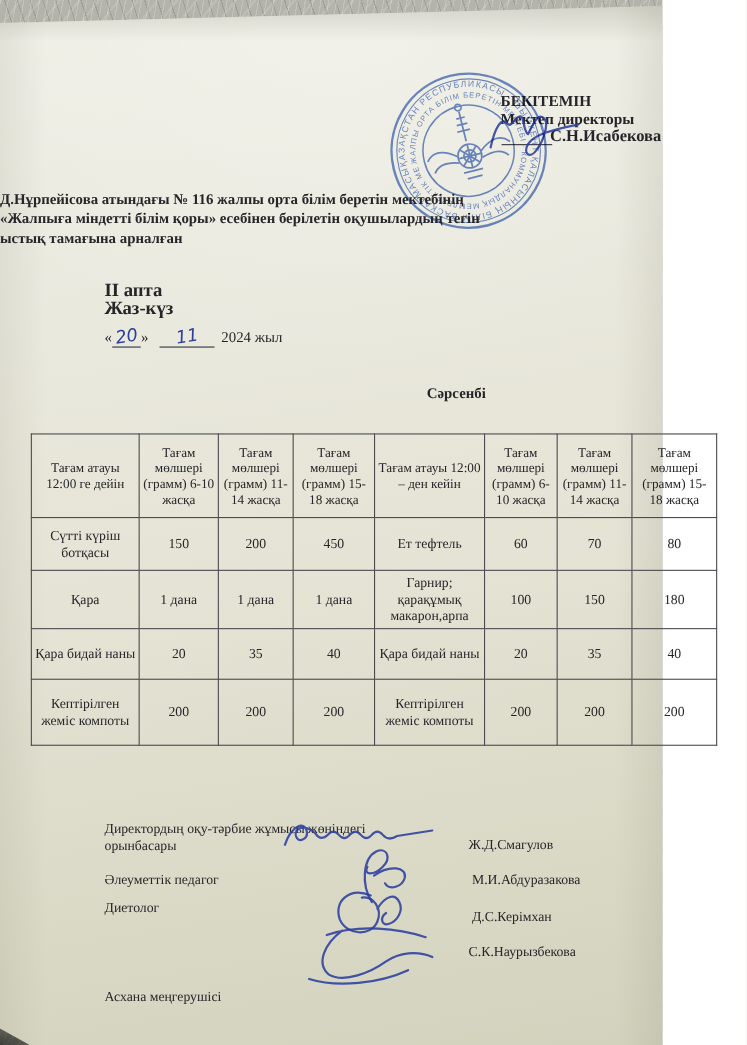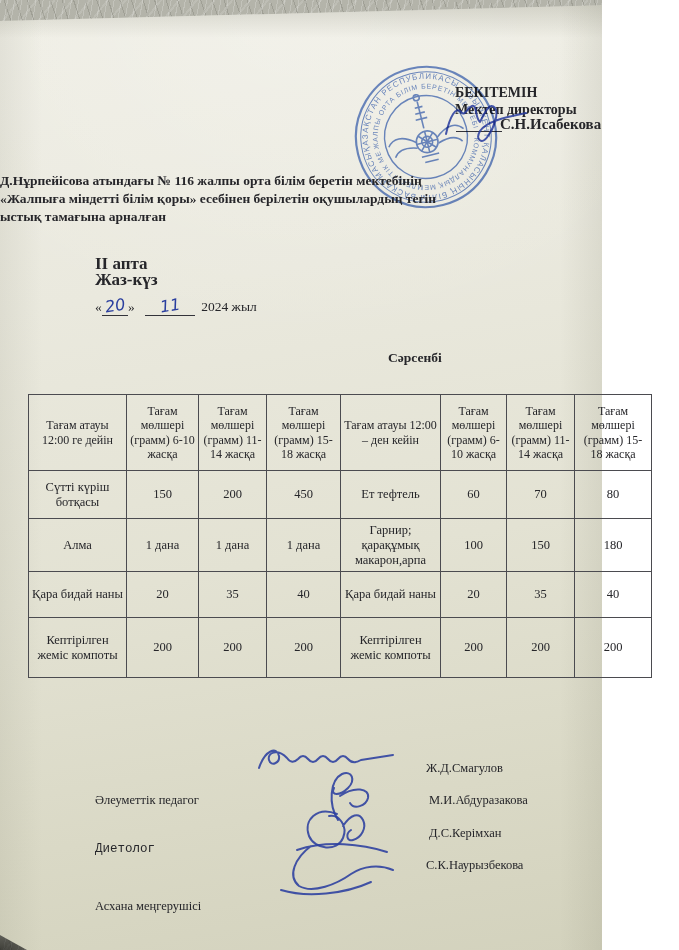--- a/index.html
+++ b/index.html
@@ -138,21 +138,21 @@
       <td>Сүтті күріш ботқасы</td>
       <td>150</td>
       <td>200</td>
       <td>450</td>
       <td>Ет тефтель</td>
       <td>60</td>
       <td>70</td>
       <td>80</td>
     </tr>
     <tr class="r1">
-      <td>Алма</td>
+      <td>Қара</td>
       <td>1 дана</td>
       <td>1 дана</td>
       <td>1 дана</td>
       <td>Гарнир; қарақұмық макарон,арпа</td>
       <td>100</td>
       <td>150</td>
       <td>180</td>
     </tr>
     <tr class="r2">
       <td>Қара бидай наны</td>
@@ -171,32 +171,33 @@
       <td>200</td>
       <td>Кептірілген жеміс компоты</td>
       <td>200</td>
       <td>200</td>
       <td>200</td>
     </tr>
   </tbody>
     </table>
 
   <div class="abs sigblock ink">
+    <div class="sigrole" style="top:2px;">Директордың оқу-тәрбие жұмысы жөніндегі орынбасары</div>
     <div class="signame" style="left:292px;top:17px;">Ж.Д.Смагулов</div>
     <svg class="sig" style="left:160px;top:-2px;" width="145" height="34">
       <path class="pen" d="M4,26 C10,8 22,4 24,14 C25,21 16,25 14,18 C12,11 22,6 32,16 Q37,23 43,17 Q48,11 53,17 Q58,23 63,17 Q68,11 73,17 Q78,23 83,17 Q88,11 93,17 Q98,23 106,18 L138,13"></path>
     </svg>
 
     <div class="sigrole" style="top:49px;">Әлеуметтік педагог</div>
     <div class="signame" style="left:295px;top:49px;">М.И.Абдуразакова</div>
     <svg class="sig" style="left:215px;top:22px;" width="75" height="58">
       <path class="pen" d="M28,54 C18,38 20,14 32,8 C42,4 46,14 38,22 C30,30 20,30 24,22 M30,30 C44,20 60,22 58,32 C56,40 44,44 40,37"></path>
     </svg>
 
-    <div class="sigrole" style="top:98px;font-family:Liberation Mono, monospace;">Диетолог</div>
+    <div class="sigrole" style="top:74px;">Диетолог</div>
     <div class="signame" style="left:295px;top:82px;">Д.С.Керімхан</div>
     <svg class="sig" style="left:200px;top:58px;" width="85" height="60">
       <path class="pen" d="M42,12 C22,4 8,18 14,34 C20,48 42,50 48,36 C53,24 44,12 34,14 M48,24 C56,12 64,10 68,18 C72,26 66,36 58,38 C52,40 50,32 56,28"></path>
     </svg>
 
     <div class="sigrole" style="top:114px;margin-top:41px;">Асхана меңгерушісі</div>
     <div class="signame" style="left:292px;top:114px;">С.К.Наурызбекова</div>
     <svg class="sig" style="left:172px;top:92px;" width="135" height="62">
       <path class="pen" d="M30,14 C60,4 95,8 120,16 M44,10 C28,22 20,40 32,50 C46,58 70,48 84,38 C96,30 112,28 126,34 M14,54 C40,62 78,58 104,46"></path>
     </svg>

